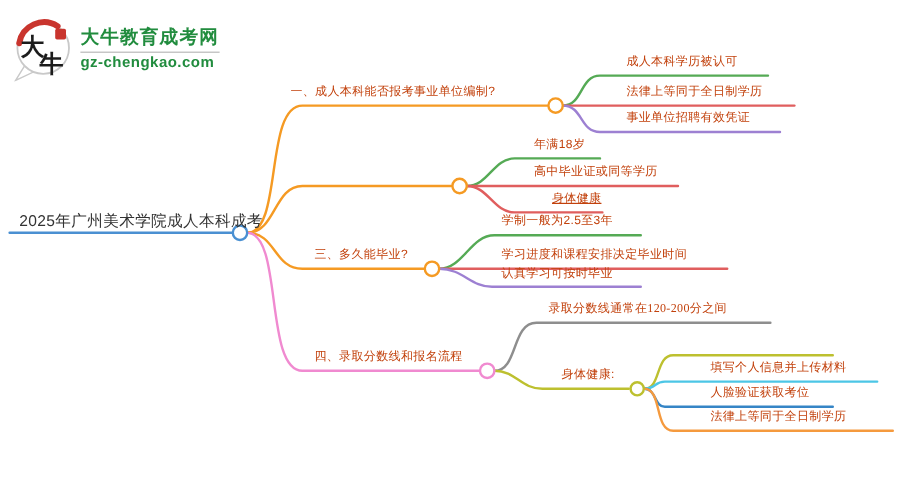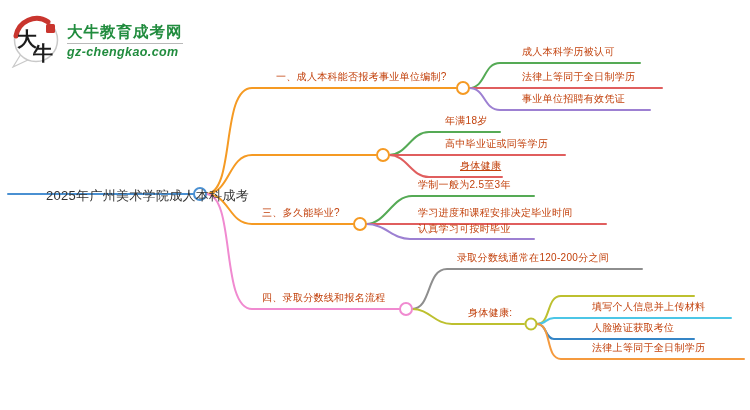--- a/index.html
+++ b/index.html
@@ -20,21 +20,20 @@
   .logo{position:absolute;left:10px;top:14px;display:flex;align-items:center;}
   .logo-text{margin-left:5px;}
   .logo-title{
     color:#218c3e;font-weight:bold;font-size:15.5px;letter-spacing:1px;
     line-height:18px;
   }
   .logo-divider{height:1px;background:#b9b9b9;margin:2px 0 1px 0;width:100%;}
   .logo-subtitle{
     color:#218c3e;font-weight:bold;font-size:12.5px;letter-spacing:0.4px;
     line-height:15px;
-    font-style:italic;
   }
 </style>
 </head>
 <body>
 
 <div class="stage">
 
   <svg class="map" width="750" height="410" viewBox="0 0 750 410">
     <g fill="none" stroke-width="2" stroke-linecap="round">
 
@@ -67,39 +66,39 @@
 
       <circle cx="200" cy="194" r="6" fill="#fff" stroke="#4a90d2"></circle>
       <circle cx="463" cy="88" r="6" fill="#fff" stroke="#f59a23"></circle>
       <circle cx="383" cy="155" r="6" fill="#fff" stroke="#f59a23"></circle>
       <circle cx="360" cy="224" r="6" fill="#fff" stroke="#f59a23"></circle>
       <circle cx="406" cy="309" r="6" fill="#fff" stroke="#f08ad0"></circle>
       <circle cx="531" cy="324" r="5.5" fill="#fff" stroke="#bdc02f"></circle>
     </g>
   </svg>
 
-  <div class="label root" style="left:16px;top:188px;margin-left:30px;">2025年广州美术学院成人本科成考</div>
+  <div class="label root" style="left:16px;top:176px;">2025年广州美术学院成人本科成考</div>
 
-  <div class="label" style="left:276px;top:69px;">一、成人本科能否报考事业单位编制?</div>
+  <div class="label" style="left:242px;top:69px;">一、成人本科能否报考事业单位编制?</div>
   <div class="label" style="left:262px;top:205px;">三、多久能毕业?</div>
   <div class="label" style="left:262px;top:290px;">四、录取分数线和报名流程</div>
 
   <div class="label" style="left:522px;top:44px;">成人本科学历被认可</div>
   <div class="label" style="left:522px;top:69px;">法律上等同于全日制学历</div>
   <div class="label" style="left:522px;top:91px;">事业单位招聘有效凭证</div>
 
   <div class="label" style="left:445px;top:113px;">年满18岁</div>
   <div class="label" style="left:445px;top:136px;">高中毕业证或同等学历</div>
   <div class="label" style="left:460px;top:158px;text-decoration:underline;">身体健康</div>
 
   <div class="label" style="left:418px;top:177px;">学制一般为2.5至3年</div>
   <div class="label" style="left:418px;top:205px;">学习进度和课程安排决定毕业时间</div>
   <div class="label" style="left:418px;top:221px;">认真学习可按时毕业</div>
 
-  <div class="label" style="left:457px;top:250px;">录取分数线通常在120-200分之间</div>
+  <div class="label" style="left:457px;top:250px;font-family:Liberation Serif, serif;">录取分数线通常在120-200分之间</div>
   <div class="label" style="left:468px;top:305px;">身体健康:</div>
 
   <div class="label" style="left:592px;top:299px;">填写个人信息并上传材料</div>
   <div class="label" style="left:592px;top:320px;">人脸验证获取考位</div>
   <div class="label" style="left:592px;top:340px;">法律上等同于全日制学历</div>
 
   <div class="logo">
     <svg width="52" height="54" viewBox="0 0 52 54">
       <path d="M11,40 L3,53 L20,45 Z" fill="#ffffff" stroke="#c9c9c9" stroke-width="1.2"></path>
       <circle cx="26" cy="26" r="21.5" fill="#ffffff" stroke="#c9c9c9" stroke-width="1.5"></circle>

